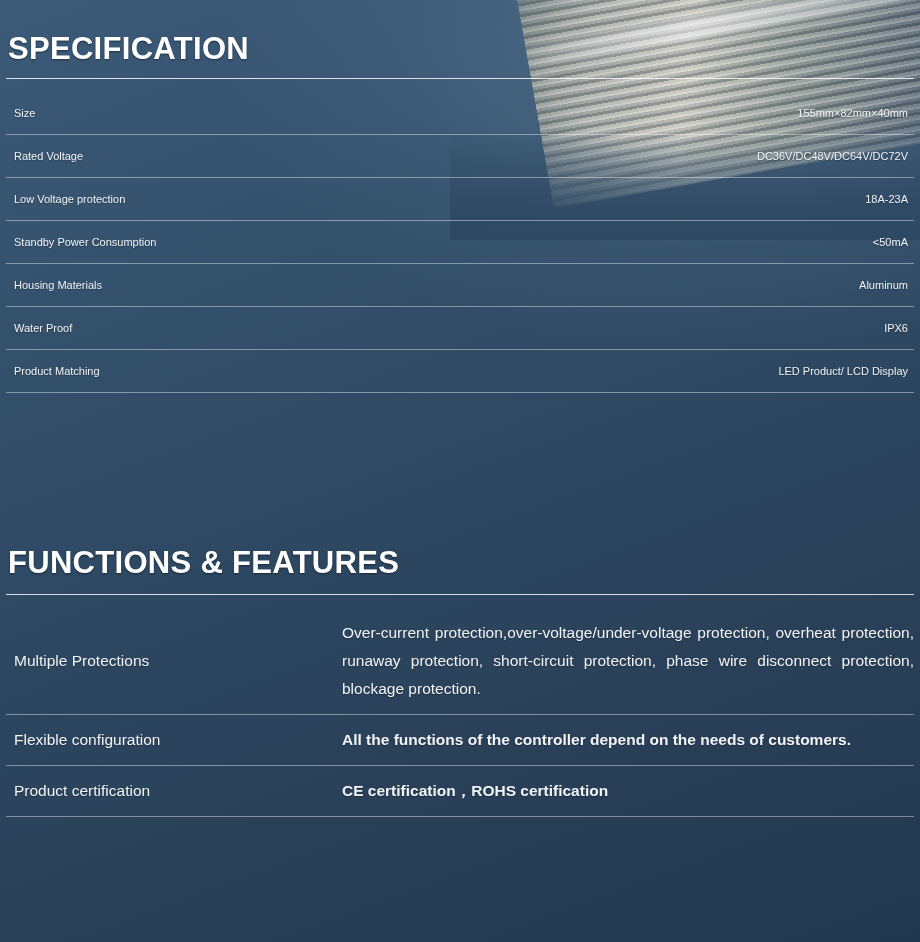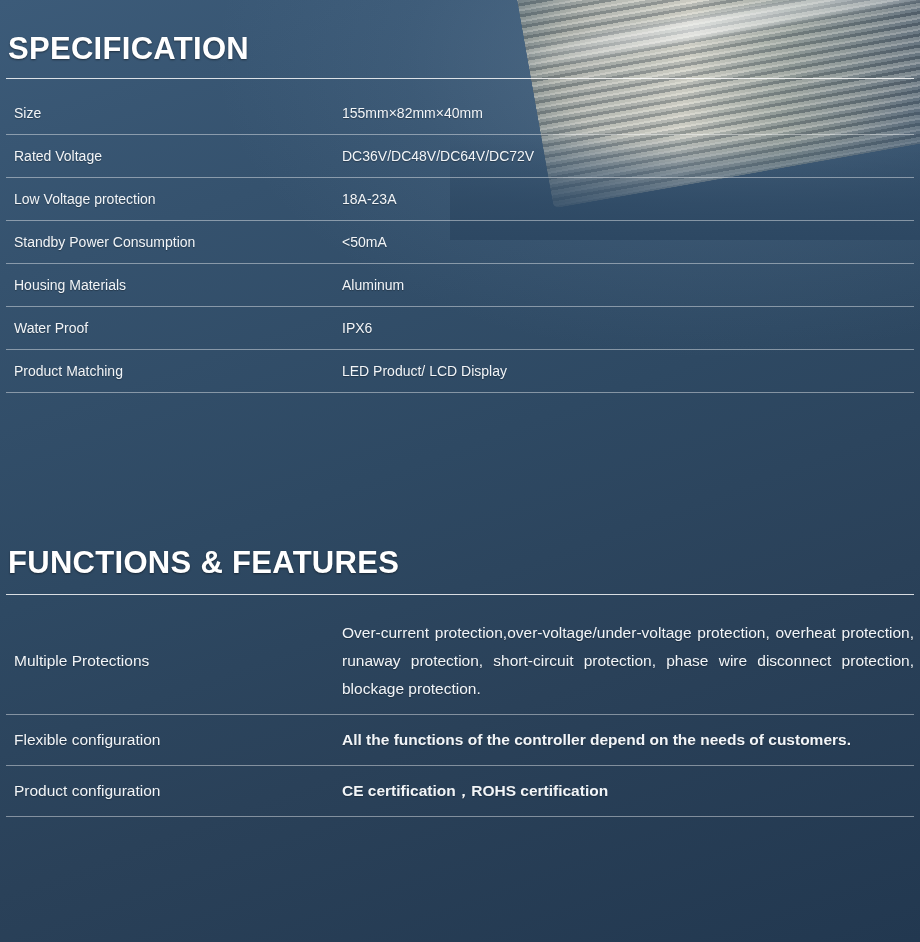--- a/index.html
+++ b/index.html
@@ -104,33 +104,34 @@
 
   
   table.spec-table {
     position: absolute;
     left: 6px;
     width: 908px;
     border-collapse: collapse;
     table-layout: fixed;
   }
   table.spec-table td {
-    font-size: 14px;
+    font-size: 11px;
     color: #f2f5f8;
     padding: 0;
     vertical-align: middle;
     border-bottom: 1px solid rgba(255,255,255,0.42);
     text-shadow: 0 1px 1px rgba(0,0,0,0.30);
   }
   table.spec-table td.key {
     width: 322px;
     padding: 10px 6px 10px 8px;
   }
   table.spec-table td.val {
     padding: 10px 6px 10px 0;
+    text-align: right;
   }
 
   
   #specification-table { top: 92px; }
   #specification-table td { height: 22px; }
 
   
   .title-functions {
     position: absolute;
     left: 8px;
@@ -209,20 +210,20 @@
       <tbody>
         <tr>
           <td class="key">Multiple  Protections</td>
           <td class="val">Over-current  protection,over-voltage/under-voltage  protection,  overheat protection,  runaway  protection,  short-circuit  protection,  phase  wire disconnect protection, blockage protection.</td>
         </tr>
         <tr>
           <td class="key">Flexible  configuration</td>
           <td class="val nowrap-val">All the functions of the controller depend on the needs of customers.</td>
         </tr>
         <tr>
-          <td class="key">Product configuration</td>
+          <td class="key">Product certification</td>
           <td class="val nowrap-val">CE certification，ROHS certification</td>
         </tr>
       </tbody>
     </table>
 
   </div>
 </div>
 
 </body></html>

